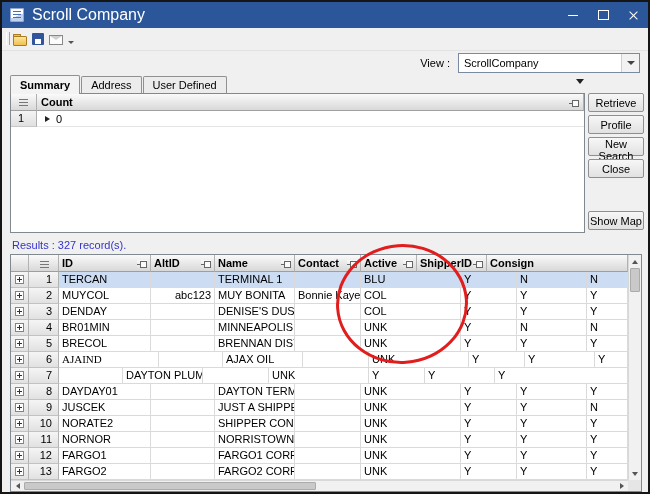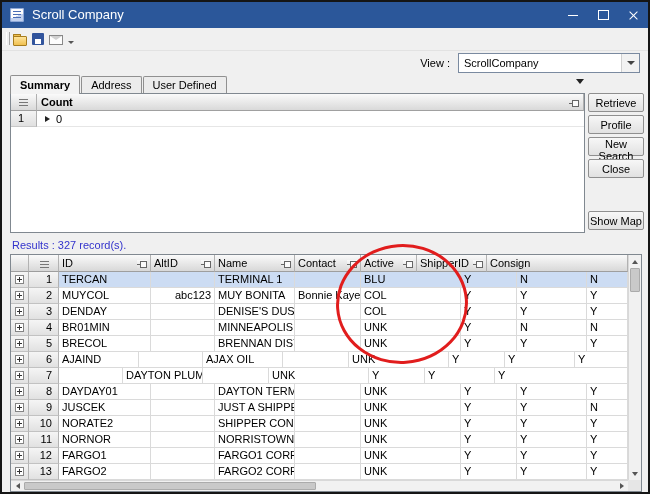--- a/index.html
+++ b/index.html
@@ -8,21 +8,21 @@
             border:2px solid #151515; background:#f0f0f0; overflow:hidden; }
 
   
   .titlebar { position:absolute; left:0; top:0; right:0; height:26px;
               background:var(--c-titlebar, #2b579a); }
   .app-icon { position:absolute; left:8px; top:6px; width:14px; height:14px;
               background:linear-gradient(160deg,#fdfdfd 55%, #c3d2ef 55%);
               border-radius:2px; box-shadow: inset 0 0 0 1px #8fa8d6; }
   .app-icon::before { content:""; position:absolute; left:3px; top:3px; width:8px; height:1px;
               background:#4a6db5; box-shadow:0 3px 0 #4a6db5, 0 6px 0 #4a6db5; }
-  .title-text { position:absolute; left:30px; top:0; line-height:26px; color:#fff; font-size:13px; }
+  .title-text { position:absolute; left:30px; top:0; line-height:26px; color:#fff; font-size:16px; }
   .wc { position:absolute; top:0; width:30px; height:26px; display:flex; align-items:center; justify-content:center; }
   .wc-min { right:60px; } .wc-max { right:30px; } .wc-close { right:0; }
   .glyph-min { width:10px; height:1px; background:#fff; }
   .glyph-max { width:9px; height:8px; border:1px solid #fff; }
   .glyph-close { position:relative; width:11px; height:11px; }
   .glyph-close::before, .glyph-close::after { content:""; position:absolute; left:0; top:5px;
               width:11px; height:1px; background:#fff; }
   .glyph-close::before { transform:rotate(45deg); }
   .glyph-close::after  { transform:rotate(-45deg); }
 
@@ -97,21 +97,21 @@
   
   .results-label { position:absolute; left:10px; top:237px; font-size:11px;
                    color:var(--c-results-label, #3333cc); }
 
   
   .rgrid { position:absolute; left:8px; top:252px; width:632px; height:238px; background:#fff;
            border:1px solid #808890; box-sizing:border-box; }
   .rg-header { display:flex; height:17px; width:617px; }
   .rg-h { box-sizing:border-box; flex:0 0 auto; background:linear-gradient(#fafafa,#d8d8d8);
           border-right:1px solid #b2b2b2; border-bottom:1px solid #9e9e9e; font-size:11px;
-          font-weight:normal; padding:2px 3px 8px 3px; position:relative; overflow:hidden; white-space:nowrap; }
+          font-weight:bold; padding:2px 3px 8px 3px; position:relative; overflow:hidden; white-space:nowrap; }
   .rg-h .pin { position:absolute; right:3px; top:5px; background:linear-gradient(#fafafa,#e2e2e2); }
   .rg-body { position:absolute; left:0; top:17px; width:617px; bottom:11px; overflow:hidden; }
   .rg-row { display:flex; height:16px; box-sizing:border-box; }
   .rg-c { box-sizing:border-box; flex:0 0 auto; font-size:11px; line-height:15px; padding:0 3px;
           border-right:1px solid #dadada; border-bottom:1px solid #dadada; overflow:hidden;
           white-space:nowrap; background:#fff; }
   .rg-gray { background:linear-gradient(#f5f5f5,#e1e1e1); border-right:1px solid #b2b2b2;
           border-bottom:1px solid #c2c2c2; }
   .rg-expandcell { width:18px; display:flex; align-items:center; justify-content:center; padding:0; }
   .rg-rownum { width:30px; text-align:right; padding-right:6px; }
@@ -302,21 +302,21 @@
           <div class="rg-c rg-data" style="width: 100px;">UNK</div>
           <div class="rg-c rg-data" style="width: 56px;">Y</div>
           <div class="rg-c rg-data" style="width: 70px;">Y</div>
           <div class="rg-c rg-data" style="width: 41px; flex: 1 1 auto;">Y</div>
         </div>
         <div class="rg-row">
           <div class="rg-c rg-gray rg-expandcell">
             <span class="plusbox"></span>
           </div>
           <div class="rg-c rg-gray rg-rownum">6</div>
-          <div class="rg-c rg-data" style="width: 80px;">AJAIND</div>
+          <div class="rg-c rg-data" style="width: 100px; font-family: Liberation Serif, serif;">AJAIND</div>
           <div class="rg-c rg-data" style="width: 64px;"></div>
           <div class="rg-c rg-data" style="width: 80px;">AJAX OIL</div>
           <div class="rg-c rg-data" style="width: 66px;"></div>
           <div class="rg-c rg-data" style="width: 100px;">UNK</div>
           <div class="rg-c rg-data" style="width: 56px;">Y</div>
           <div class="rg-c rg-data" style="width: 70px;">Y</div>
           <div class="rg-c rg-data" style="width: 41px; flex: 1 1 auto;">Y</div>
         </div>
         <div class="rg-row">
           <div class="rg-c rg-gray rg-expandcell">

